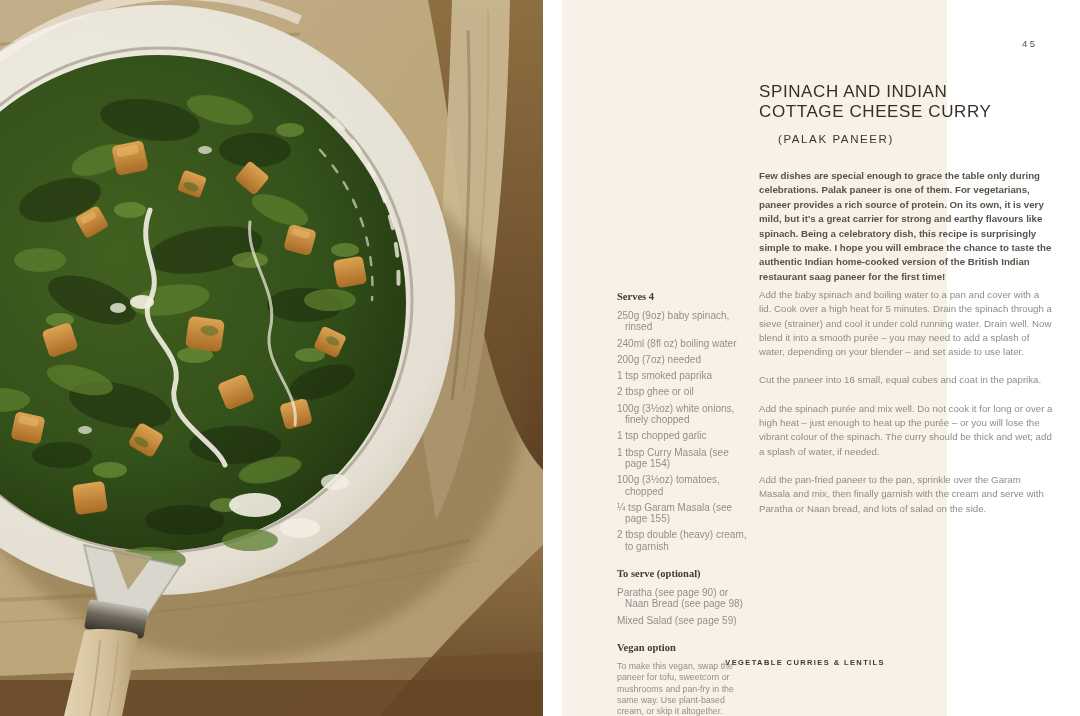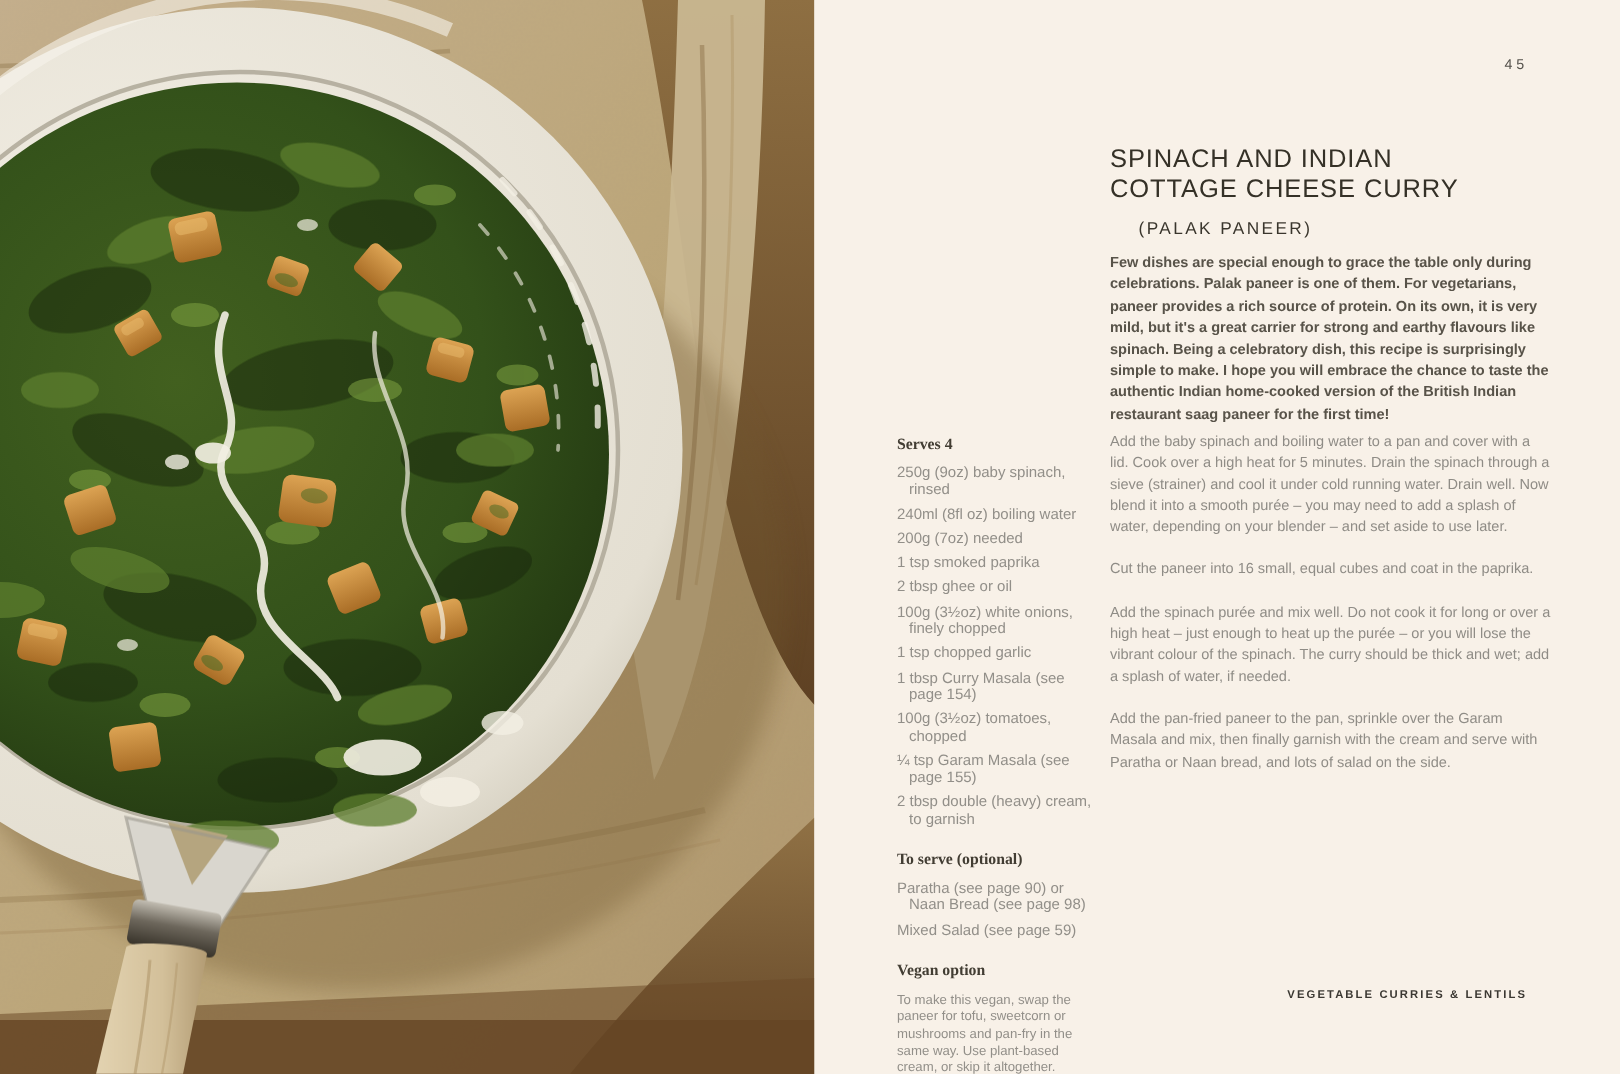--- a/index.html
+++ b/index.html
@@ -1,28 +1,28 @@
 <!DOCTYPE html>
 <html><head>
 <meta charset="utf-8">
 <style>
   html,body{margin:0;padding:0;}
   body{width:1080px;height:716px;overflow:hidden;background:#fff;
        font-family:"Liberation Sans",sans-serif;}
-  .spread{position:relative;width:1080px;height:716px;display:flex;}
+  .spread{position:relative;width:947px;height:716px;display:flex;gap:19px;}
 
   
   .photo{position:relative;width:543px;height:716px;flex:0 0 543px;overflow:hidden;}
   .photo svg{display:block;}
 
   
   .page{position:relative;width:537px;height:716px;background:#f8f1e8;}
   .page-number{position:absolute;top:38px;left:460px;font-size:9.5px;
       letter-spacing:2.5px;color:#55524c;}
-  .title-block{position:absolute;left:197px;top:96px;width:310px;color:#353127;}
+  .title-block{position:absolute;left:197px;top:82px;width:310px;color:#353127;}
   .title-line{font-size:17px;line-height:19.5px;letter-spacing:0.6px;font-weight:400;}
   .subtitle{margin-top:12px;font-size:11.5px;letter-spacing:1.6px;color:#3a362d;margin-left:19px;}
   .intro{position:absolute;left:197px;top:169px;width:294px;
       font-size:9.7px;line-height:14.4px;font-weight:700;color:#585349;}
   .ingredients{position:absolute;left:55px;top:291px;width:132px;}
   .ing-heading{font-family:"Liberation Serif",serif;font-weight:700;
       font-size:10.5px;color:#423d33;margin:0 0 8px 0;}
   .ing-heading.gap{margin-top:16px;}
   .ing{font-size:10px;line-height:11.3px;color:#928f89;margin:0 0 5px 0;
       padding-left:8px;text-indent:-8px;}

